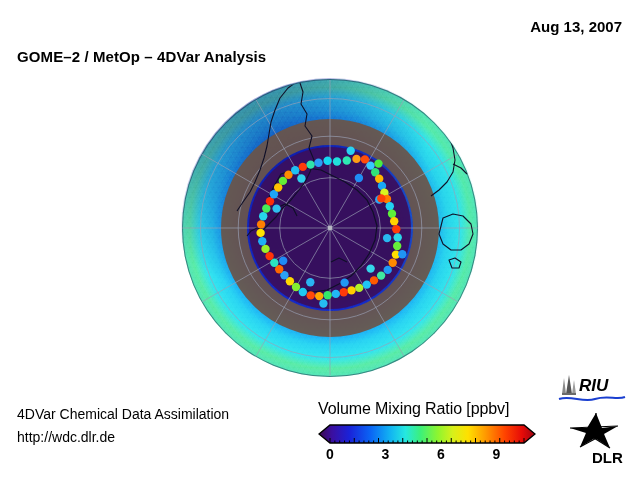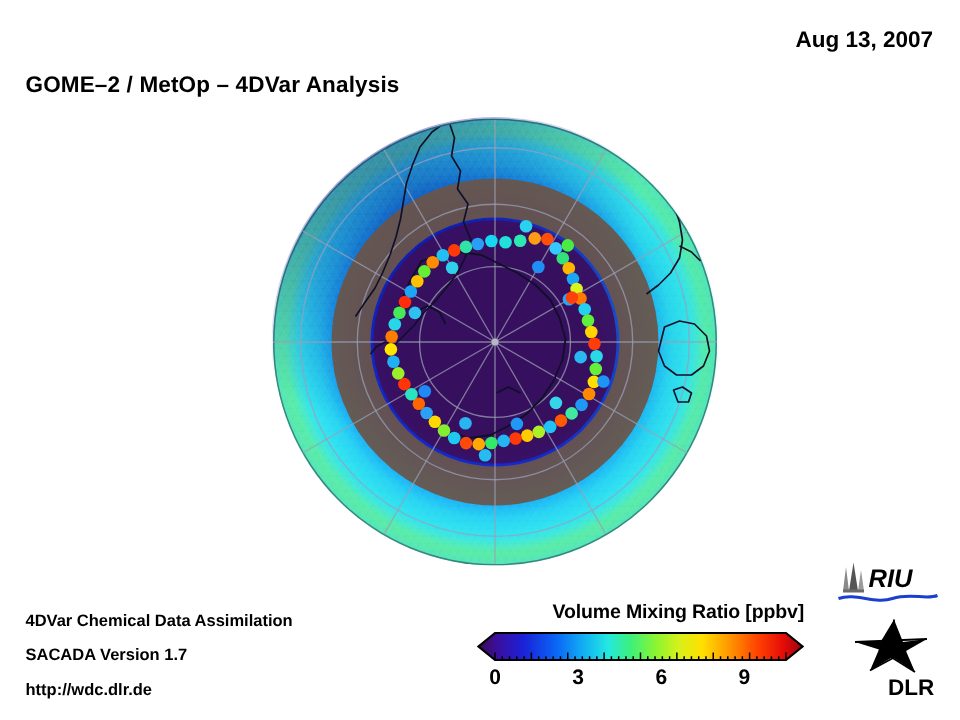--- a/index.html
+++ b/index.html
@@ -138,36 +138,36 @@
     width: 298px;
     height: 300px;
     pointer-events: none;
   }
 
   
   #footer-left {
     position: absolute;
     left: 17px;
     top: 403px;
-    font-size: 11px;
-    font-weight: bold;
+    font-size: 14px;
+    font-weight: normal;
     line-height: 23px;
   }
 
   
   #colorbar-block {
     position: absolute;
     left: 318px;
     top: 400px;
     width: 218px;
   }
   #colorbar-title {
-    font-size: 13px;
-    font-weight: bold;
-    text-align: right;
+    font-size: 16px;
+    font-weight: normal;
+    text-align: left;
     letter-spacing: -0.1px;
   }
   #colorbar-figure {
     position: relative;
     margin-top: 5px;
     height: 22px;
   }
   #colorbar-svg { display: block; }
   #colorbar-ticklabels {
     position: relative;
@@ -357,21 +357,20 @@
           </g>
 
         <circle cx="149" cy="150" r="2.4" fill="#b8b8c4"></circle>
       </g>
     </svg>
   </div>
 </div>
 
 <div id="footer-left">
   <div>4DVar Chemical Data Assimilation</div>
-  <div>SACADA Version 1.7</div>
   <div>http://wdc.dlr.de</div>
 </div>
 
 <div id="colorbar-block">
   <div id="colorbar-title">Volume Mixing Ratio [ppbv]</div>
   <div id="colorbar-figure">
     <svg id="colorbar-svg" width="218" height="22" viewBox="0 0 218 22">
       <defs>
         <linearGradient id="cbGrad" x1="0" y1="0" x2="1" y2="0">
             <stop offset="0%" stop-color="#3b0a4d"></stop>

